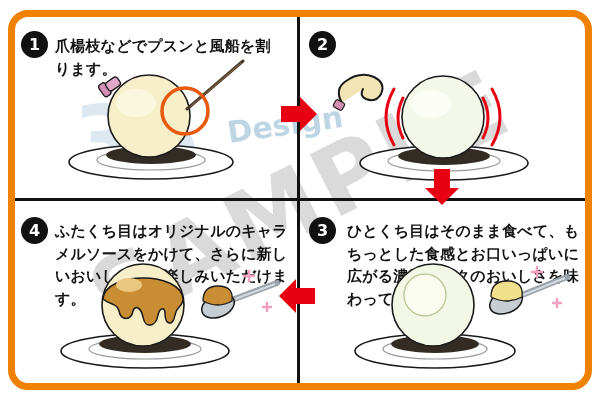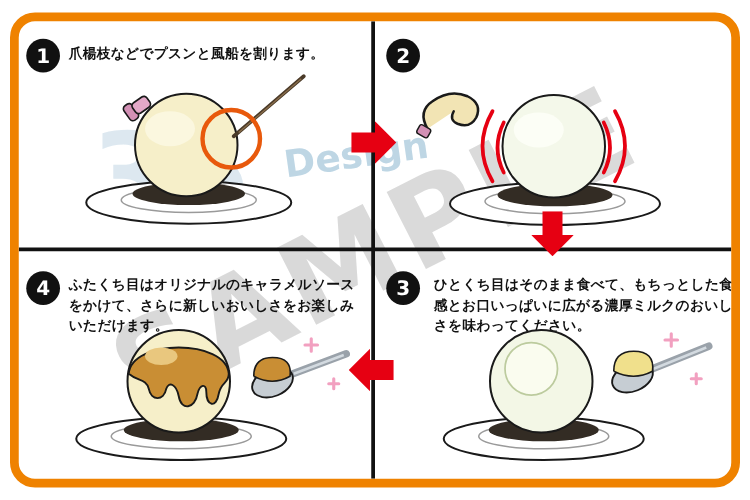--- a/index.html
+++ b/index.html
@@ -12,21 +12,21 @@
   .wm-sample{left:20px;top:128px;width:530px;text-align:center;font-size:95px;letter-spacing:4px;
              color:#9e9e9e;opacity:.38;transform:rotate(-27deg);}
   .wm-35{left:58px;top:70px;font-size:92px;color:#C7DAE7;opacity:.6;}
   .wm-design{left:212px;top:90px;font-size:30px;color:#B7D2E2;opacity:.9;transform:rotate(-8deg);}
   
   .vline{position:absolute;left:282px;top:0;width:3px;height:366px;background:#111;}
   .hline{position:absolute;left:0;top:181px;width:570px;height:3px;background:#111;}
   
   .badge{position:absolute;width:27px;height:27px;background:#111;border-radius:50%;
          color:#fff;font-weight:700;font-size:16px;display:flex;align-items:center;justify-content:center;}
-  .ptext{position:absolute;font-size:11px;font-weight:700;color:#111;line-height:1.5;letter-spacing:.2px;}
+  .ptext{position:absolute;font-size:15px;font-weight:700;color:#111;line-height:1.5;letter-spacing:.2px;}
   .illus{position:absolute;}
   .arrow{position:absolute;}
   .arrow svg polygon{fill:var(--arrow,#E60012);}
   .b1{left:6px;top:14px;} .t1{left:40px;top:18px;width:228px;}
   .b2{left:294px;top:14px;} .t2{left:328px;top:18px;width:238px;}
   .b3{left:294px;top:200px;} .t3{left:332px;top:203px;width:240px;}
   .b4{left:6px;top:200px;} .t4{left:40px;top:203px;width:236px;}
   .i1{left:18px;top:42px;} .i2{left:295px;top:40px;} .i3{left:298px;top:228px;} .i4{left:2px;top:228px;}
   .a1{left:266px;top:80px;} .a2{left:410px;top:152px;} .a3{left:264px;top:262px;}
 </style>

